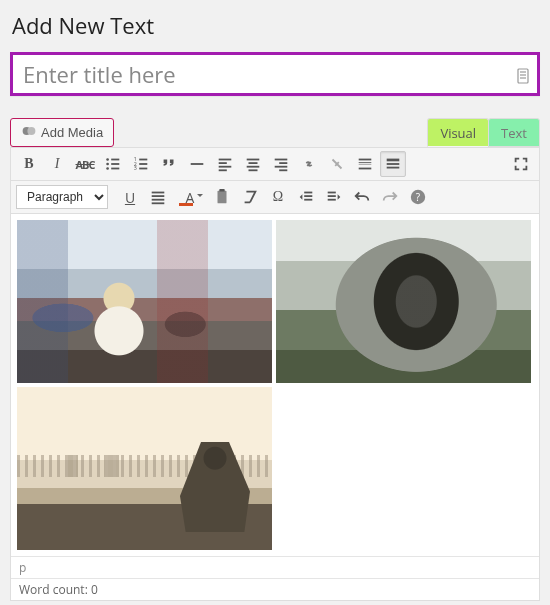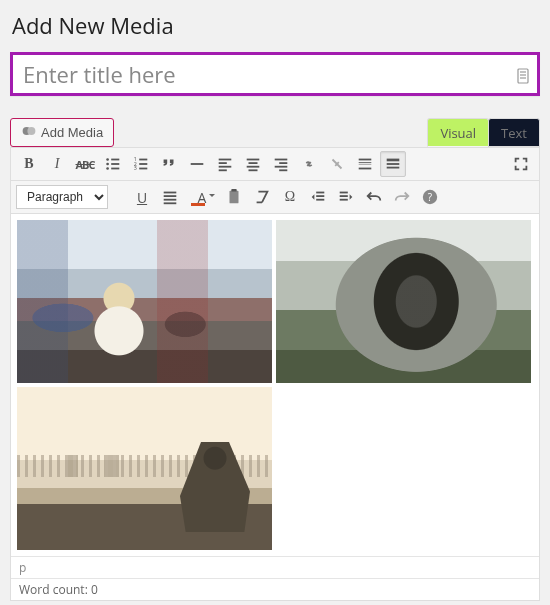--- a/index.html
+++ b/index.html
@@ -64,21 +64,21 @@
   .btn svg { width: 16px; height: 16px; }
   .tabs {
     display: flex;
     border-bottom: 0;
   }
   .tab {
     font-size: 13px;
     color: #777;
     padding: 5px 12px 4px;
     border: 1px solid #ddd;
-    background: #0f172a;
+    background: #86efac;
     cursor: pointer;
     margin-left: -1px;
     border-top-left-radius: 3px;
     border-top-right-radius: 3px;
   }
   .tab.active {
     background: #bef264;
     border-bottom-color: #f5f5f5;
     color: #555;
   }
@@ -114,21 +114,21 @@
   }
   .t-btn svg { width: 18px; height: 18px; }
   .spacer { flex: 1; }
   .format-select {
     font-size: 12px;
     height: 24px;
     border: 1px solid #ccc;
     background: #fff;
     color: #333;
     padding: 0 6px;
-    margin: 1px 20px 1px 1px;
+    margin: 1px 8px 1px 1px;
     width: 92px;
   }
   .canvas {
     background: #fff;
     padding: 6px;
   }
   .gallery {
     display: flex;
     flex-wrap: wrap;
     gap: 4px;
@@ -226,21 +226,21 @@
   }
   .font-color .caret{
     position:absolute; right:3px; top:50%; transform:translateY(-50%);
     border:3px solid transparent; border-top-color:#666;
   }
 </style>
 </head>
 <body>
 
 <div class="wrap">
-  <h1 class="page-title">Add New Media</h1>
+  <h1 class="page-title">Add New Text</h1>
 
   <div class="title-row">
     <input class="title-input" type="text" placeholder="Enter title here" style="">
     <span class="perma-icon">
       <svg viewBox="0 0 12 16" fill="none" stroke="#999" stroke-width="1.2">
         <rect x="1" y="1" width="10" height="14" rx="1"></rect>
         <line x1="3" y1="4" x2="9" y2="4"></line>
           <line x1="3" y1="7" x2="9" y2="7"></line>
         <line x1="3" y1="10" x2="9" y2="10"></line>
       </svg>

